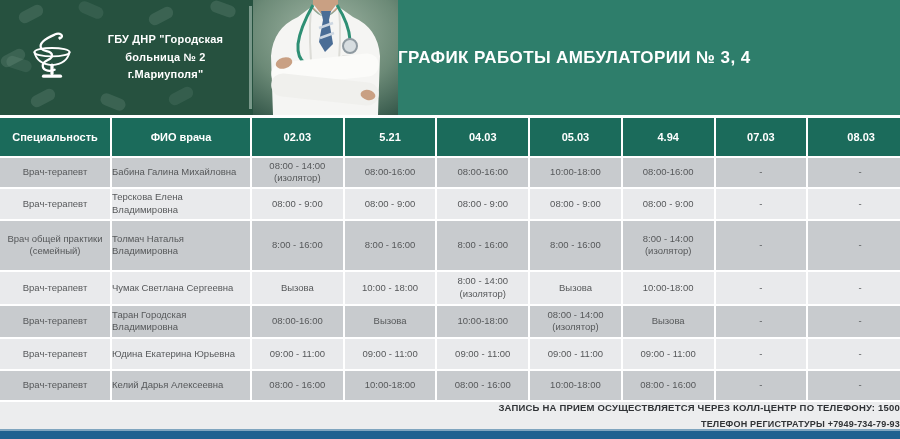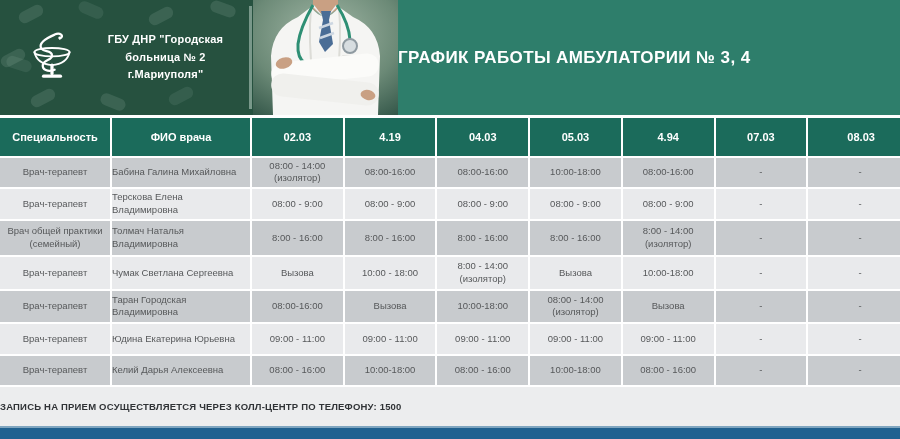--- a/index.html
+++ b/index.html
@@ -43,29 +43,29 @@
   .schedule-table th:nth-child(1){width:106px;}
   .schedule-table th:nth-child(2){width:134px;}
   .schedule-table td{font-size:9.5px;color:#56585a;text-align:center;vertical-align:middle;
       border:2px solid #ffffff;padding:2px 4px;line-height:1.3;}
   tbody tr:nth-child(odd) td{background:#c8cbce;}
   tbody tr:nth-child(even) td{background:#e9eaec;}
   td.doc{text-align:left;padding-left:0;}
   td.sched{white-space:pre-line;}
   tbody tr:nth-child(1){height:30px;}
   tbody tr:nth-child(2){height:32px;}
-  tbody tr:nth-child(3){height:36px;}
+  tbody tr:nth-child(3){height:51px;}
   tbody tr:nth-child(4){height:34px;}
   tbody tr:nth-child(5){height:33px;}
   tbody tr:nth-child(6){height:32px;}
   tbody tr:nth-child(7){height:31px;}
 
   
   .footer-notes{flex:1;display:flex;flex-direction:column;justify-content:center;
-                align-items:flex-start;gap:6px;font-weight:bold;color:#303336;
+                align-items:flex-end;gap:6px;font-weight:bold;color:#303336;
                 letter-spacing:.2px;background:#ecedee;border-radius:16px;}
   .note-1{font-size:9.5px;}
   .note-2{font-size:9px;}
   .blue-strip{height:2px;background:#7fa5bf;flex:none;}
   .blue-bar{height:11px;background:#1f6190;flex:none;}
 </style>
 </head>
 <body>
 
 <div id="app">
@@ -143,21 +143,21 @@
       <div>ГРАФИК РАБОТЫ АМБУЛАТОРИИ № 3, 4</div>
     </div>
   </div>
 
   <table class="schedule-table">
     <thead>
       <tr>
           <th>Специальность</th>
           <th>ФИО врача</th>
           <th>02.03</th>
-          <th>4.19</th>
+          <th>5.21</th>
           <th>04.03</th>
           <th>05.03</th>
           <th>4.94</th>
           <th>07.03</th>
           <th>08.03</th>
         </tr>
     </thead>
     <tbody>
         <tr>
           <td class="spec">Врач-терапевт</td>
@@ -238,18 +238,19 @@
           <td class="sched">10:00-18:00</td>
           <td class="sched">08:00 - 16:00</td>
           <td class="sched">-</td>
           <td class="sched">-</td>
         </tr>
       </tbody>
   </table>
 
   <div class="footer-notes">
     <div class="note-1">ЗАПИСЬ НА ПРИЕМ ОСУЩЕСТВЛЯЕТСЯ ЧЕРЕЗ КОЛЛ-ЦЕНТР ПО ТЕЛЕФОНУ: 1500</div>
+    <div class="note-2">ТЕЛЕФОН РЕГИСТРАТУРЫ +7949-734-79-93</div>
   </div>
 
   <div class="blue-strip"></div>
   <div class="blue-bar"></div>
 
 </div>
 
 </body></html>

